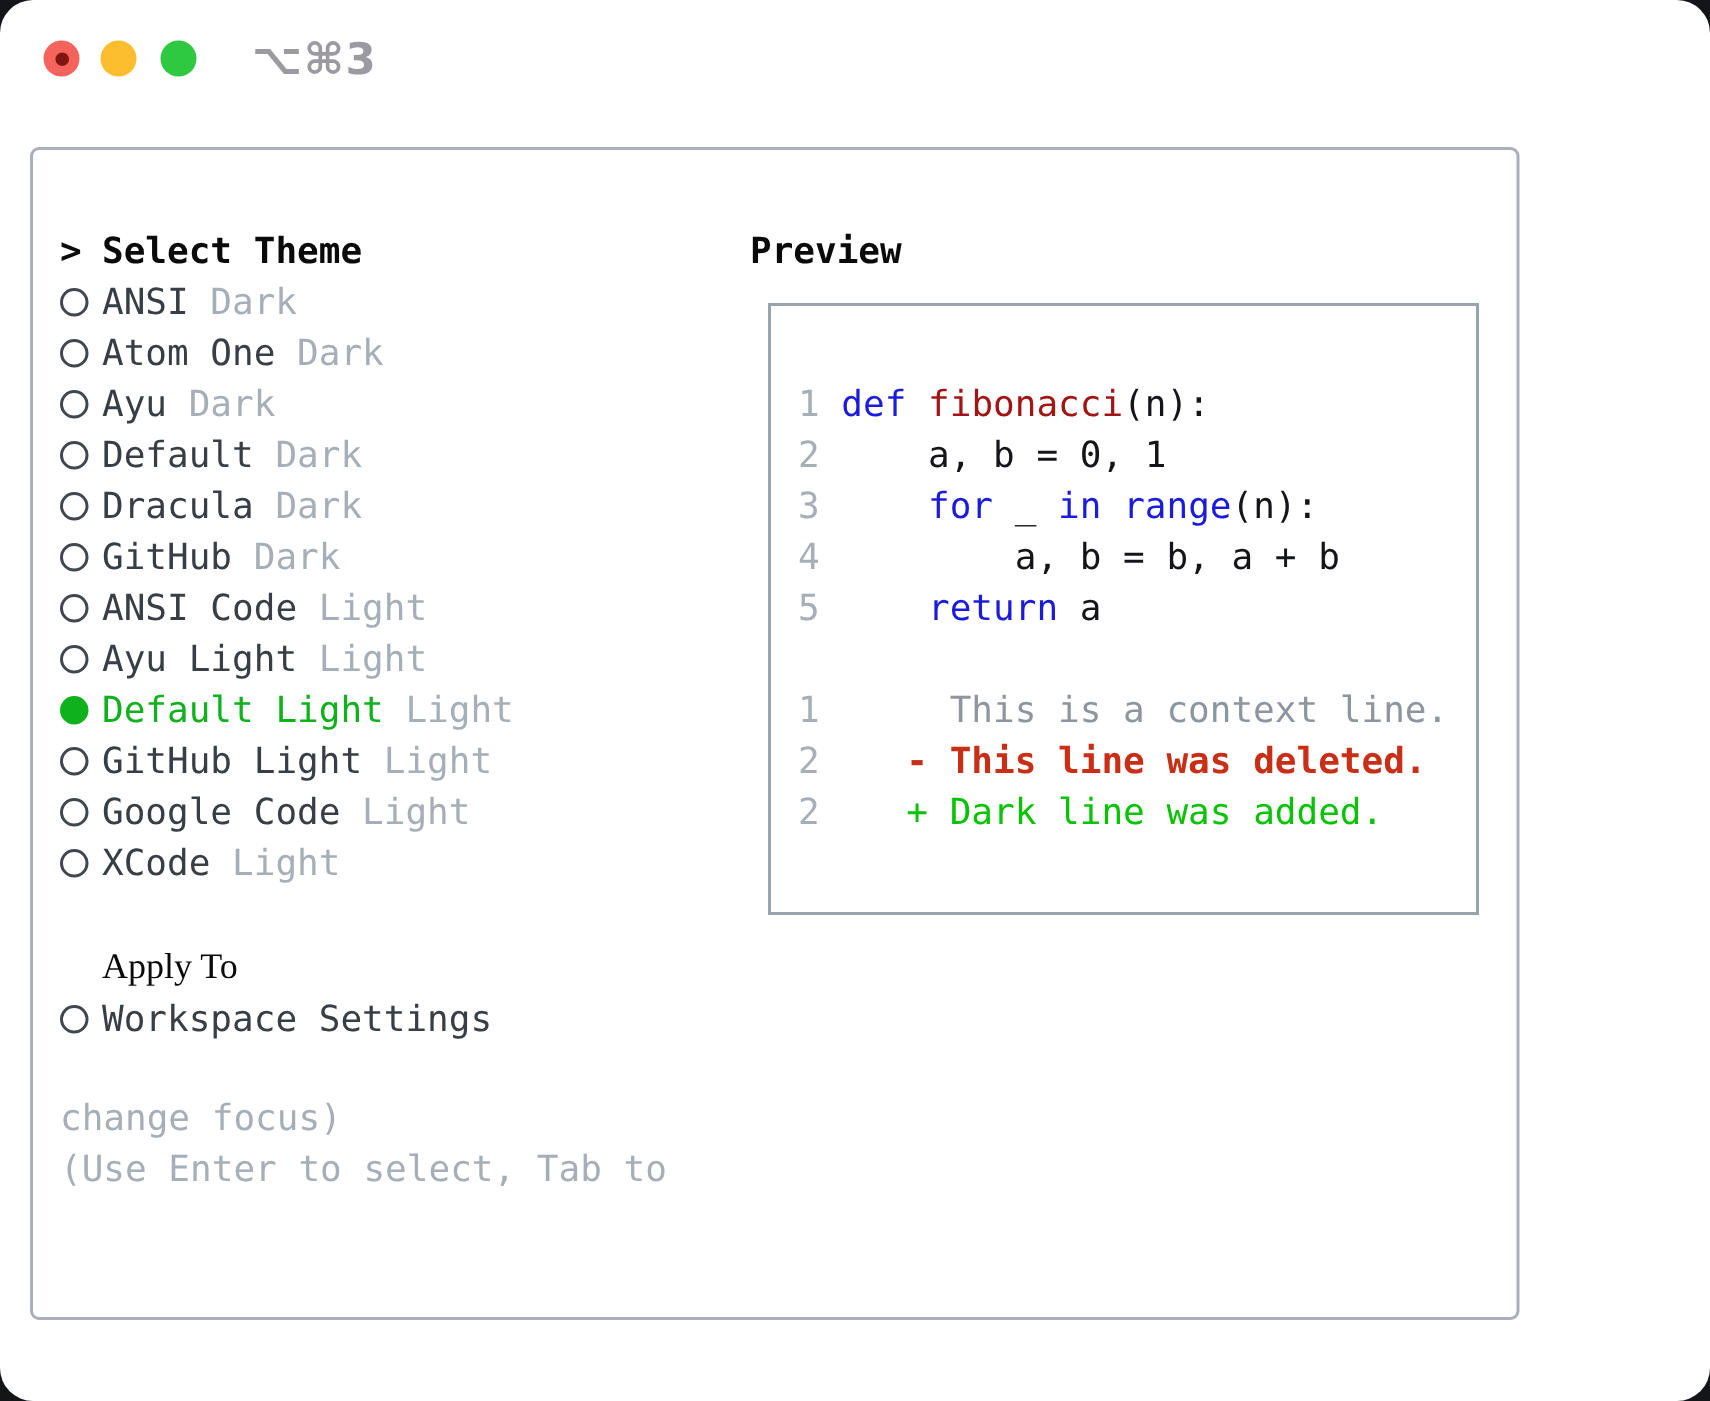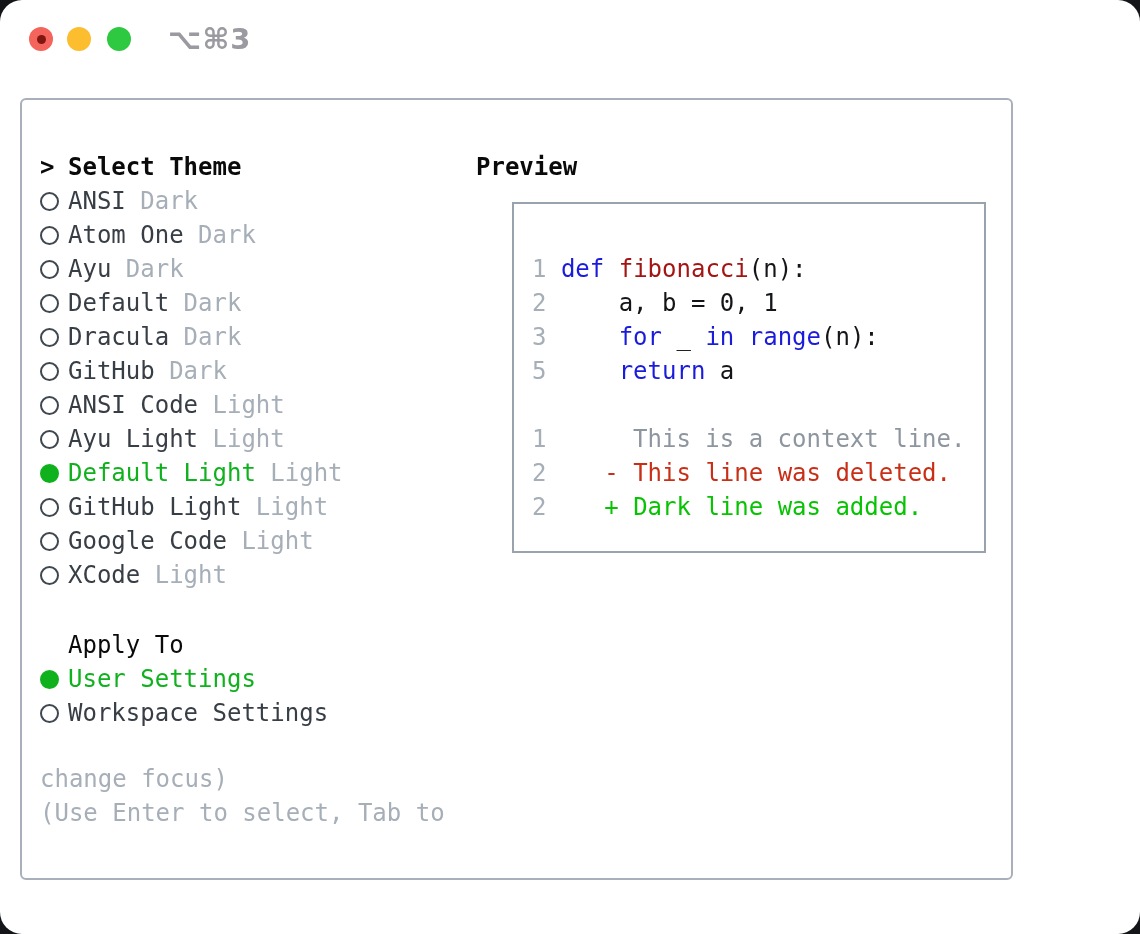--- a/index.html
+++ b/index.html
@@ -34,41 +34,41 @@
   .row{height:34px;line-height:34px;font-size:24px;white-space:pre;display:flex;align-items:center;}
   .left-col{position:absolute;left:18px;top:50px;}
   .marker{display:inline-flex;width:28px;justify-content:flex-start;align-items:center;flex:none;}
   .prompt{font-weight:bold;color:var(--header_text);font-size:24px;}
   .title-label{font-weight:bold;color:var(--header_text);}
   .radio{width:15px;height:15px;border:2px solid var(--radio_ring);border-radius:50%;box-sizing:content-box;}
   .radio.on{border-color:var(--green);background:var(--green);}
   .tname{color:var(--list_text);}
   .tname.sel{color:var(--green);}
   .variant{color:var(--muted);margin-left:1ch;}
-  .apply-title{color:var(--header_text);}
+  .apply-title{color:var(--header_text);font-family:Liberation Serif, serif;}
   .spacer-a{height:36px;}
   .spacer-b{height:32px;}
   .hint-line{height:34px;line-height:34px;font-size:24px;color:var(--muted);white-space:pre;}
   
   .preview-label{
-    position:absolute;left:454px;top:50px;height:34px;line-height:34px;
+    position:absolute;left:478px;top:50px;height:34px;line-height:34px;
     font-size:24px;font-weight:bold;color:var(--header_text);
   }
   .preview-box{
-    position:absolute;left:490px;top:102px;width:474px;height:351px;
+    position:absolute;left:490px;top:102px;width:474px;height:408px;
     border:2px solid var(--preview_border);box-sizing:border-box;background:#fff;
     padding:48px 0 0 18px;overflow:hidden;
   }
   .codeline{height:34px;line-height:34px;font-size:24px;white-space:pre;}
   .ln{display:inline-block;width:1ch;text-align:right;margin-right:1ch;color:var(--line_number);}
   .kw{color:var(--keyword);}
   .fn{color:var(--function_name);}
   .pl{color:var(--code_text);}
   .ctx{color:var(--context);}
-  .del{color:var(--deleted);}
+  .del{color:var(--deleted);font-weight:bold;}
   .add{color:var(--added);}
 </style>
 </head>
 <body>
 
 <div class="window">
 
   <div class="titlebar">
     <span class="light red">
         <span class="dot"></span>
@@ -102,37 +102,37 @@
         </div>
 
       <div class="spacer-a"></div>
 
       <div class="row">
         <span class="marker"></span>
         <span class="apply-title">Apply To</span>
       </div>
 
       <div id="apply-items">
-          <div class="row"><span class="marker"><span class="radio on"></span></span><span class="tname sel">User Settings</span></div>
           <div class="row"><span class="marker"><span class="radio"></span></span><span class="tname">Workspace Settings</span></div>
         </div>
 
       <div class="spacer-b"></div>
 
       <div class="hint-line">change focus)</div>
       <div class="hint-line">(Use Enter to select, Tab to</div>
     </div>
 
     <div class="preview-label">Preview</div>
 
     <div class="preview-box">
       <div id="code">
           <div class="codeline"><span class="ln">1</span><span class="kw">def</span><span class="pl"> </span><span class="fn">fibonacci</span><span class="pl">(n):</span></div>
           <div class="codeline"><span class="ln">2</span><span class="pl">    a, b = 0, 1</span></div>
           <div class="codeline"><span class="ln">3</span><span class="pl">    </span><span class="kw">for</span><span class="pl"> _ </span><span class="kw">in</span><span class="pl"> </span><span class="kw">range</span><span class="pl">(n):</span></div>
+          <div class="codeline"><span class="ln">4</span><span class="pl">        a, b = b, a + b</span></div>
           <div class="codeline"><span class="ln">5</span><span class="pl">    </span><span class="kw">return</span><span class="pl"> a</span></div>
           <div class="codeline"></div>
           <div class="codeline"><span class="ln">1</span><span class="ctx">     This is a context line.</span></div>
           <div class="codeline"><span class="ln">2</span><span class="pl">   </span><span class="del">- This line was deleted.</span></div>
           <div class="codeline"><span class="ln">2</span><span class="pl">   </span><span class="add">+ Dark line was added.</span></div>
         </div>
     </div>
 
   </div>
 </div>

